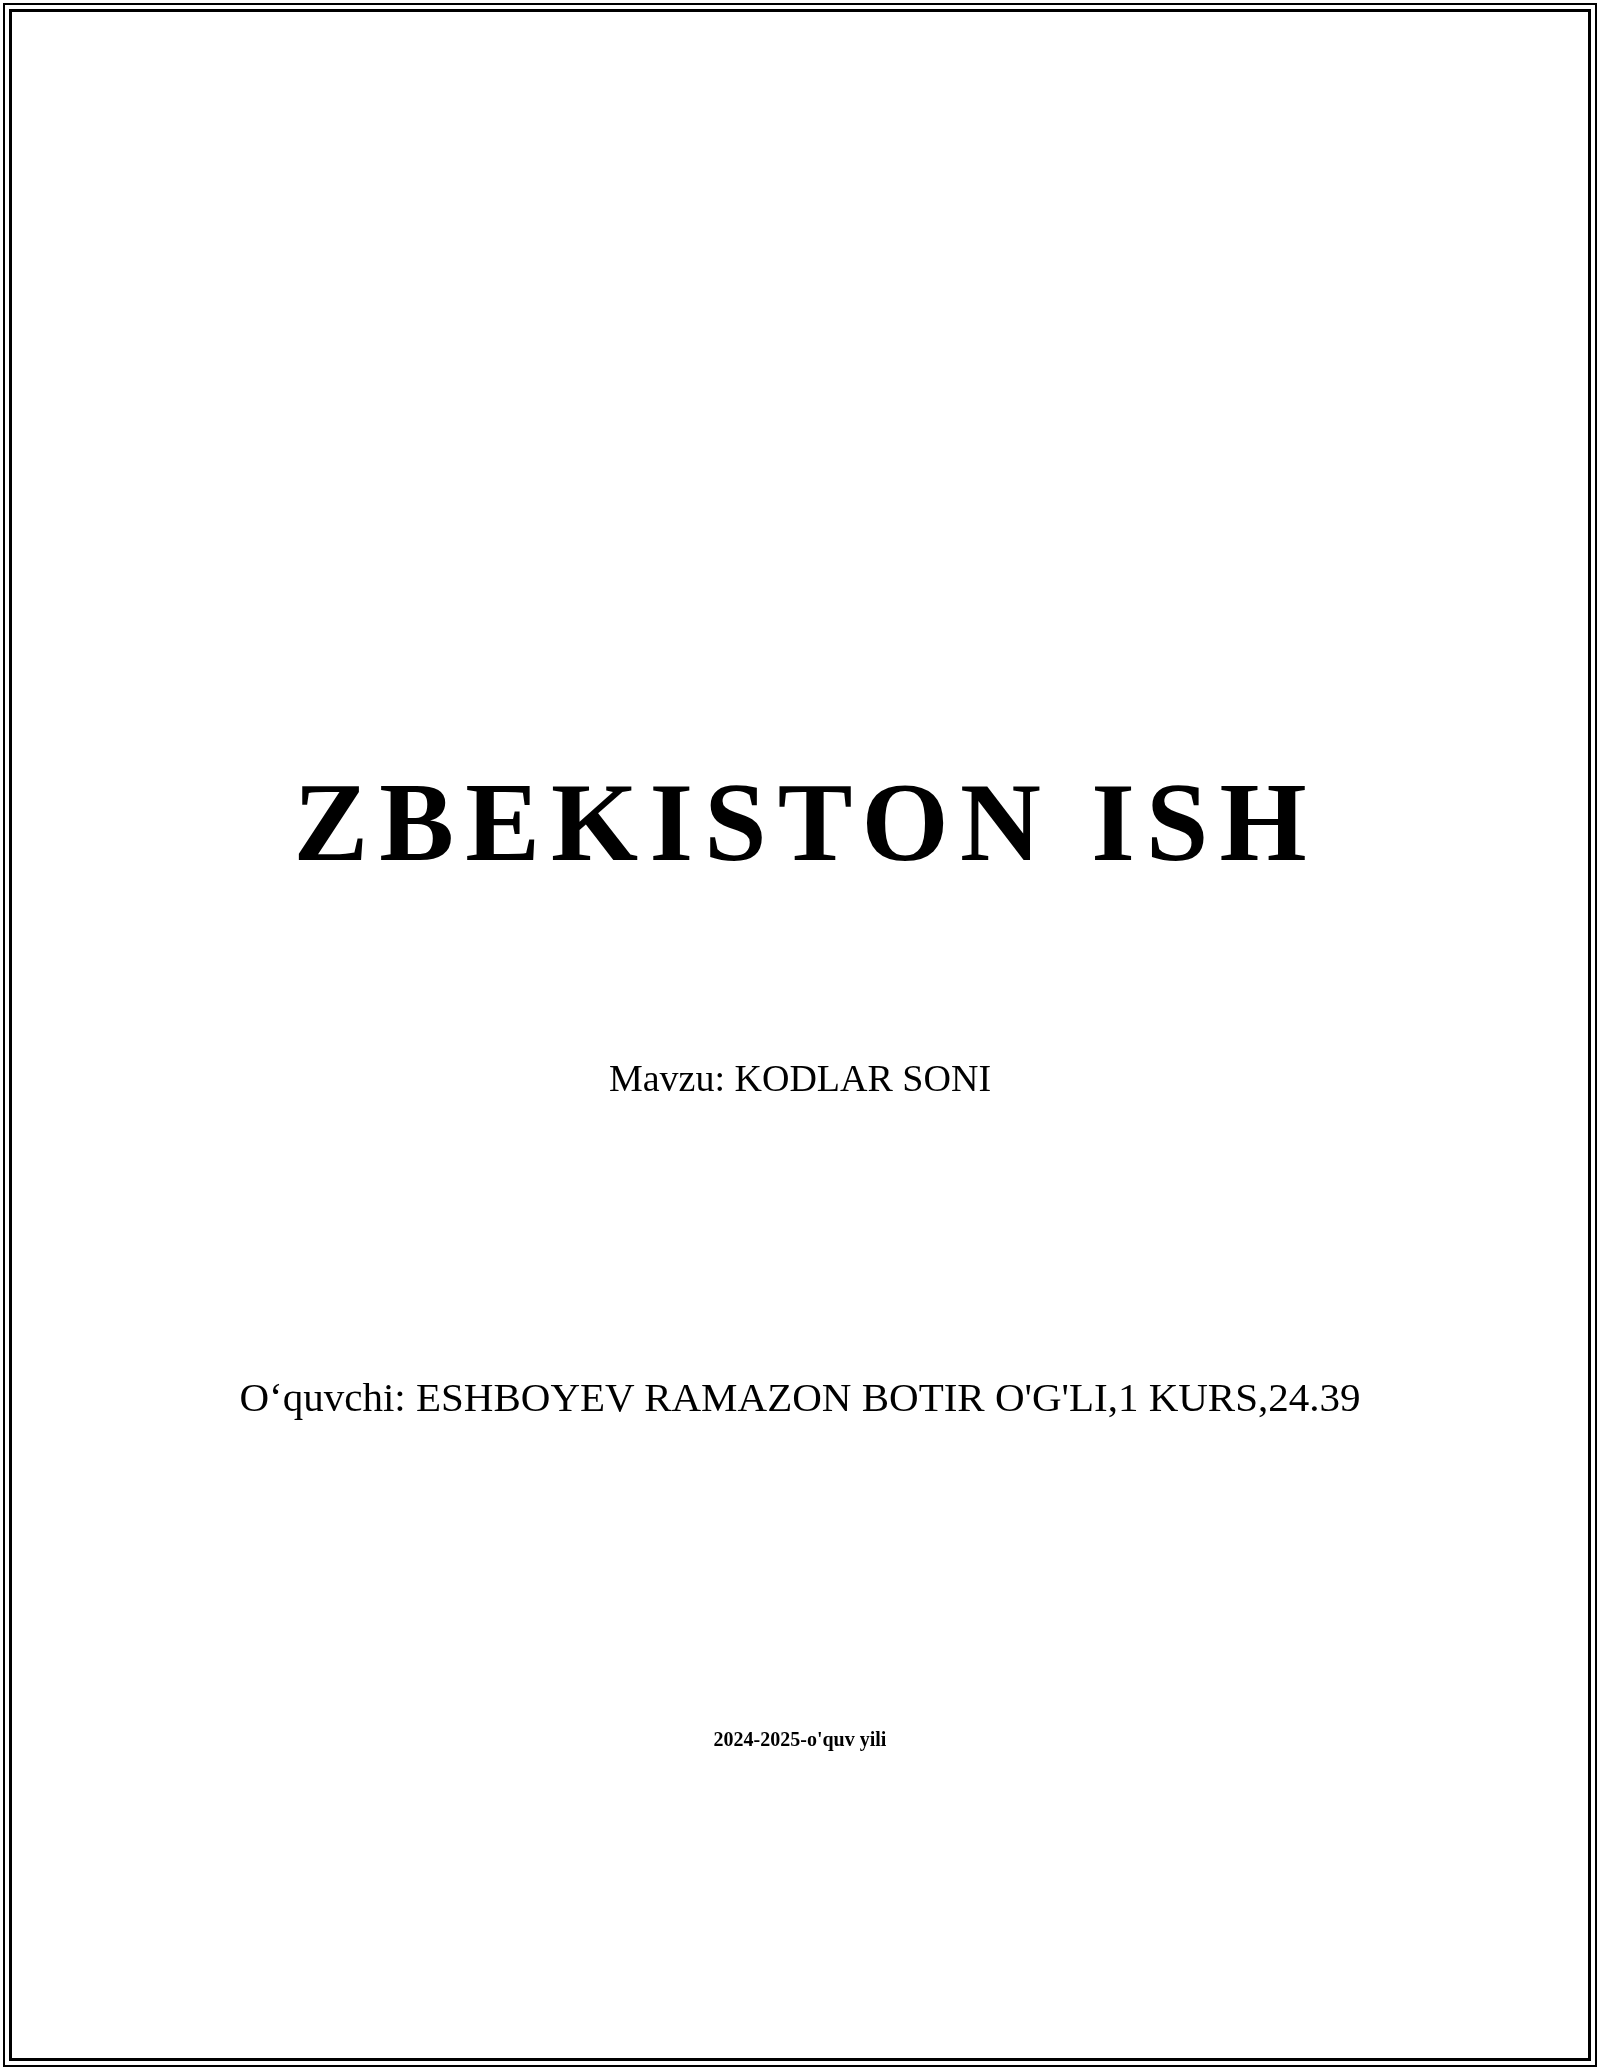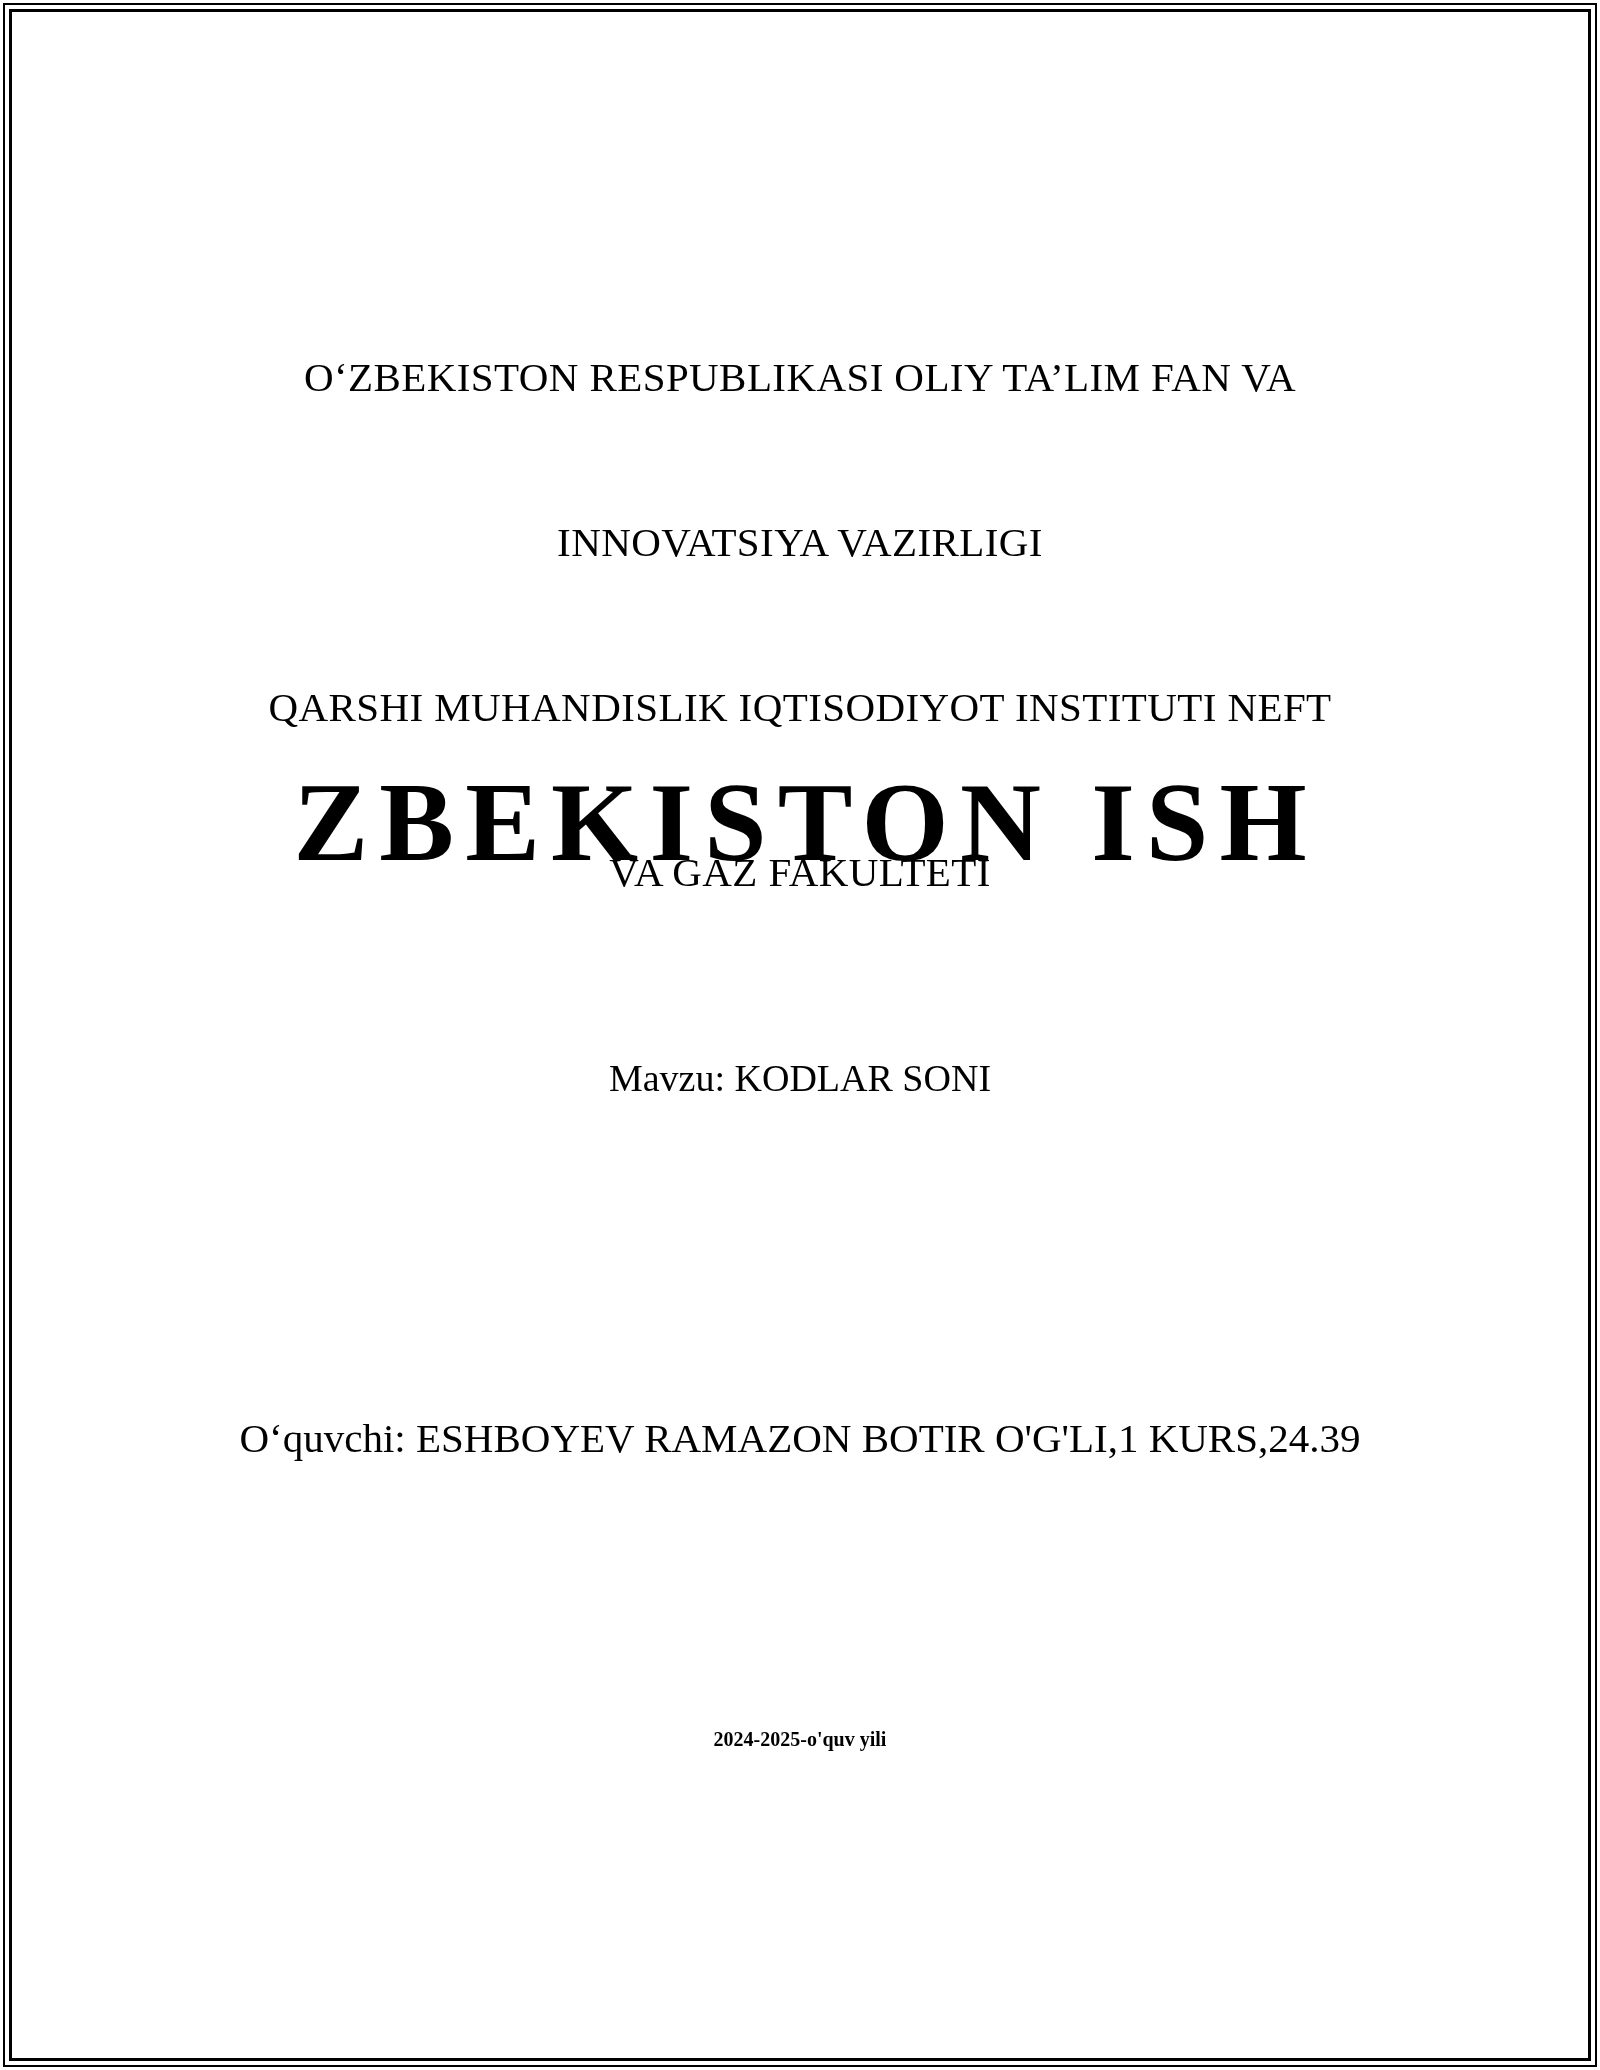--- a/index.html
+++ b/index.html
@@ -49,45 +49,39 @@
     font-weight: bold;
     letter-spacing: 0.10em;
     text-indent: 0.10em; 
   }
   .topic-line {
     top: 1053px;
     font-size: 38px;
     line-height: 50px;
   }
   .student-line {
-    top: 1412px;
+    top: 1371px;
     font-size: 41px;
     line-height: 52px;
   }
   .year-line {
     top: 1719px;
     font-size: 20px;
     line-height: 40px;
     font-weight: bold;
   }
 </style>
 </head>
 <body>
 
 <div class="page">
 
   <div class="frame-outer"></div>
   <div class="frame-inner"></div>
 
-  <div class="block header-block">
-    <div>O‘ZBEKISTON RESPUBLIKASI OLIY TA’LIM FAN VA</div>
-    <div>INNOVATSIYA VAZIRLIGI</div>
-    <div>QARSHI MUHANDISLIK IQTISODIYOT INSTITUTI NEFT</div>
-    <div>VA GAZ FAKULTETI</div>
-  </div>
 
   <div class="block doc-title">ZBEKISTON ISH</div>
 
   <div class="block topic-line">Mavzu: KODLAR SONI</div>
 
   <div class="block student-line">O‘quvchi: ESHBOYEV RAMAZON BOTIR O'G'LI,1 KURS,24.39</div>
 
   <div class="block year-line">2024-2025-o'quv yili</div>
 
 </div>

